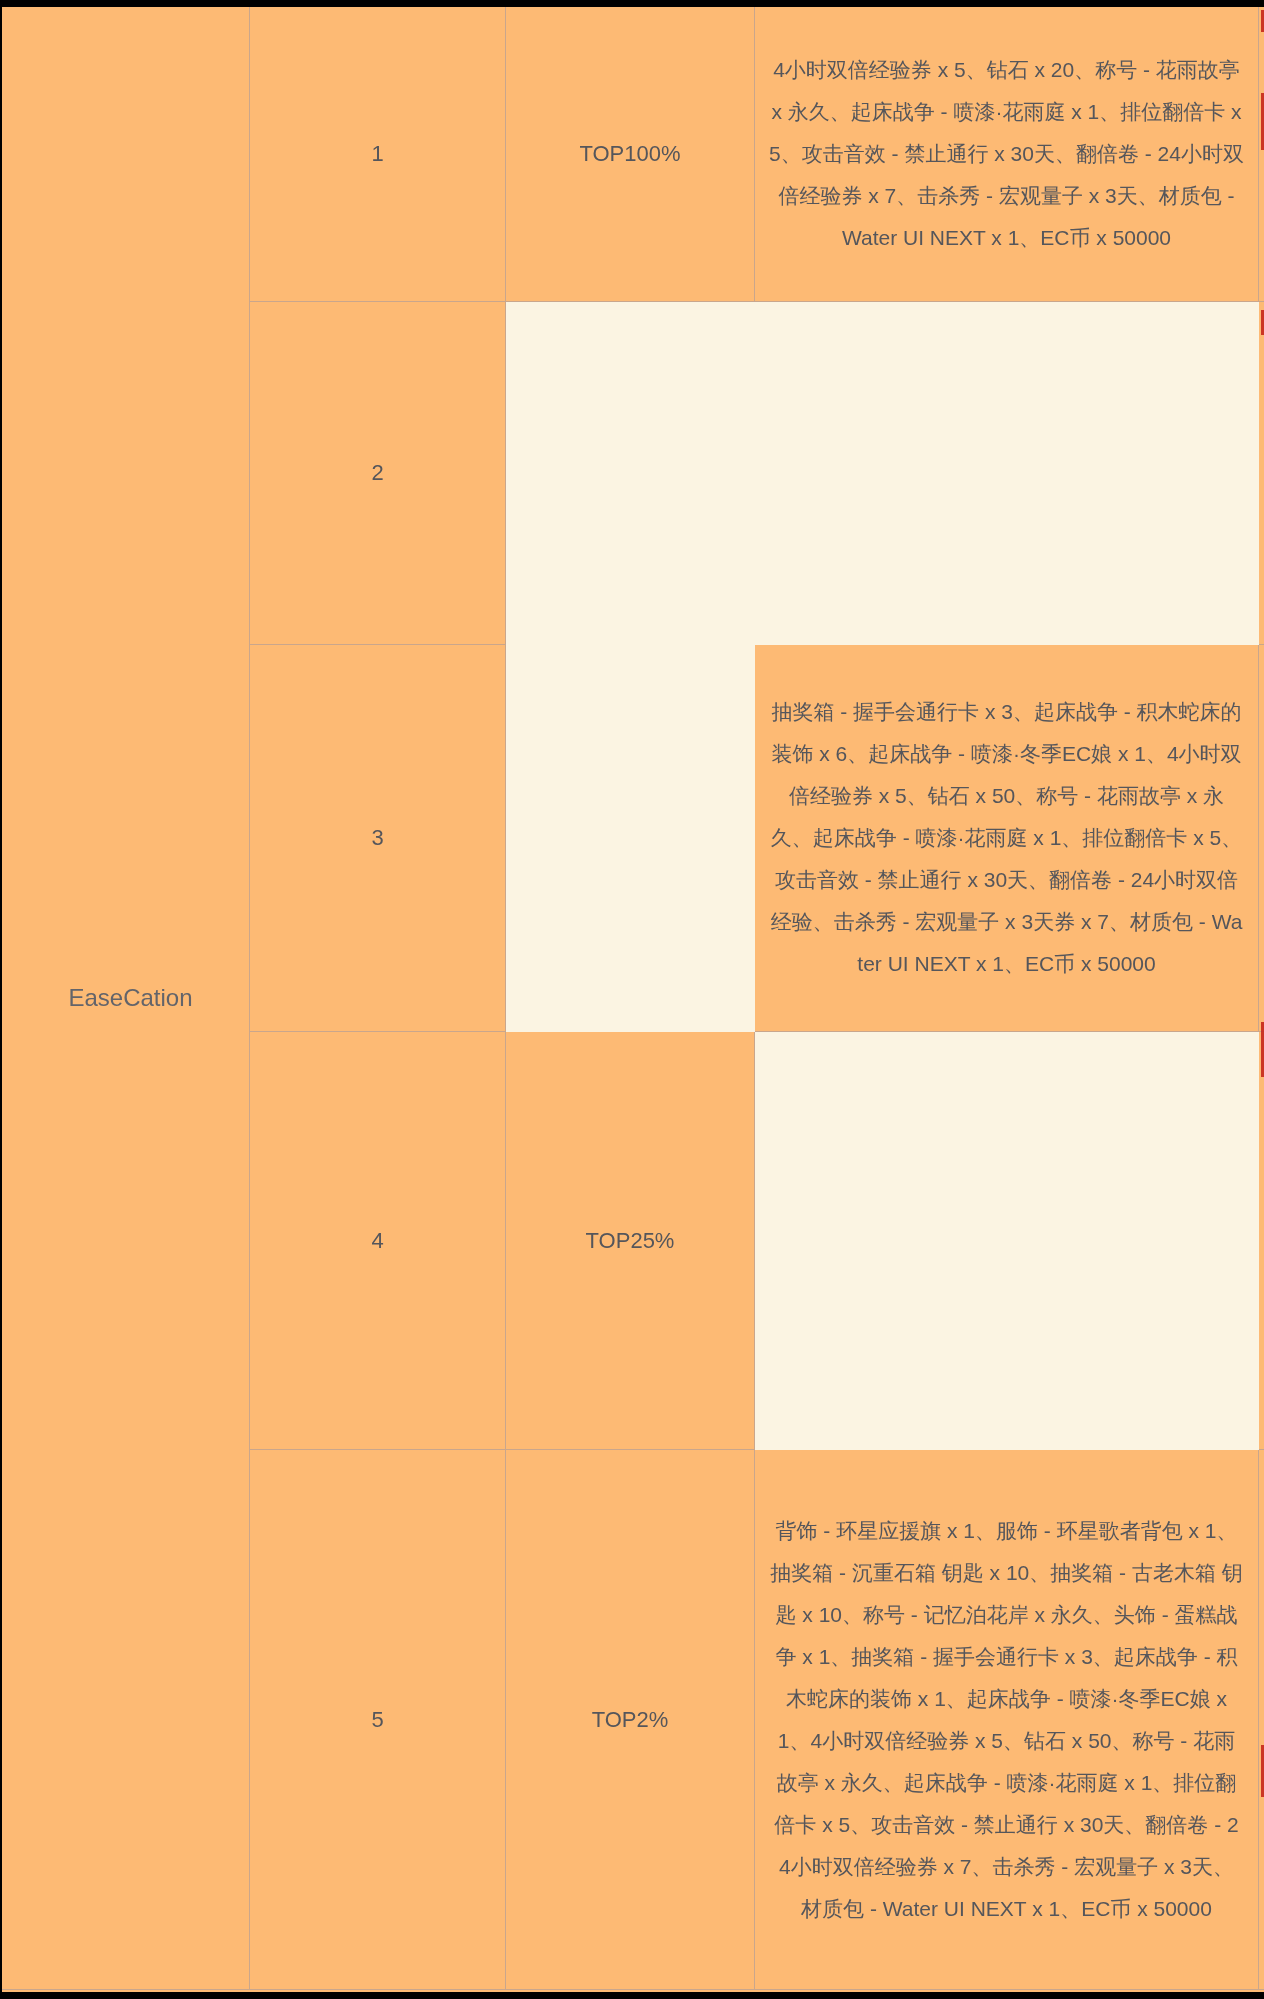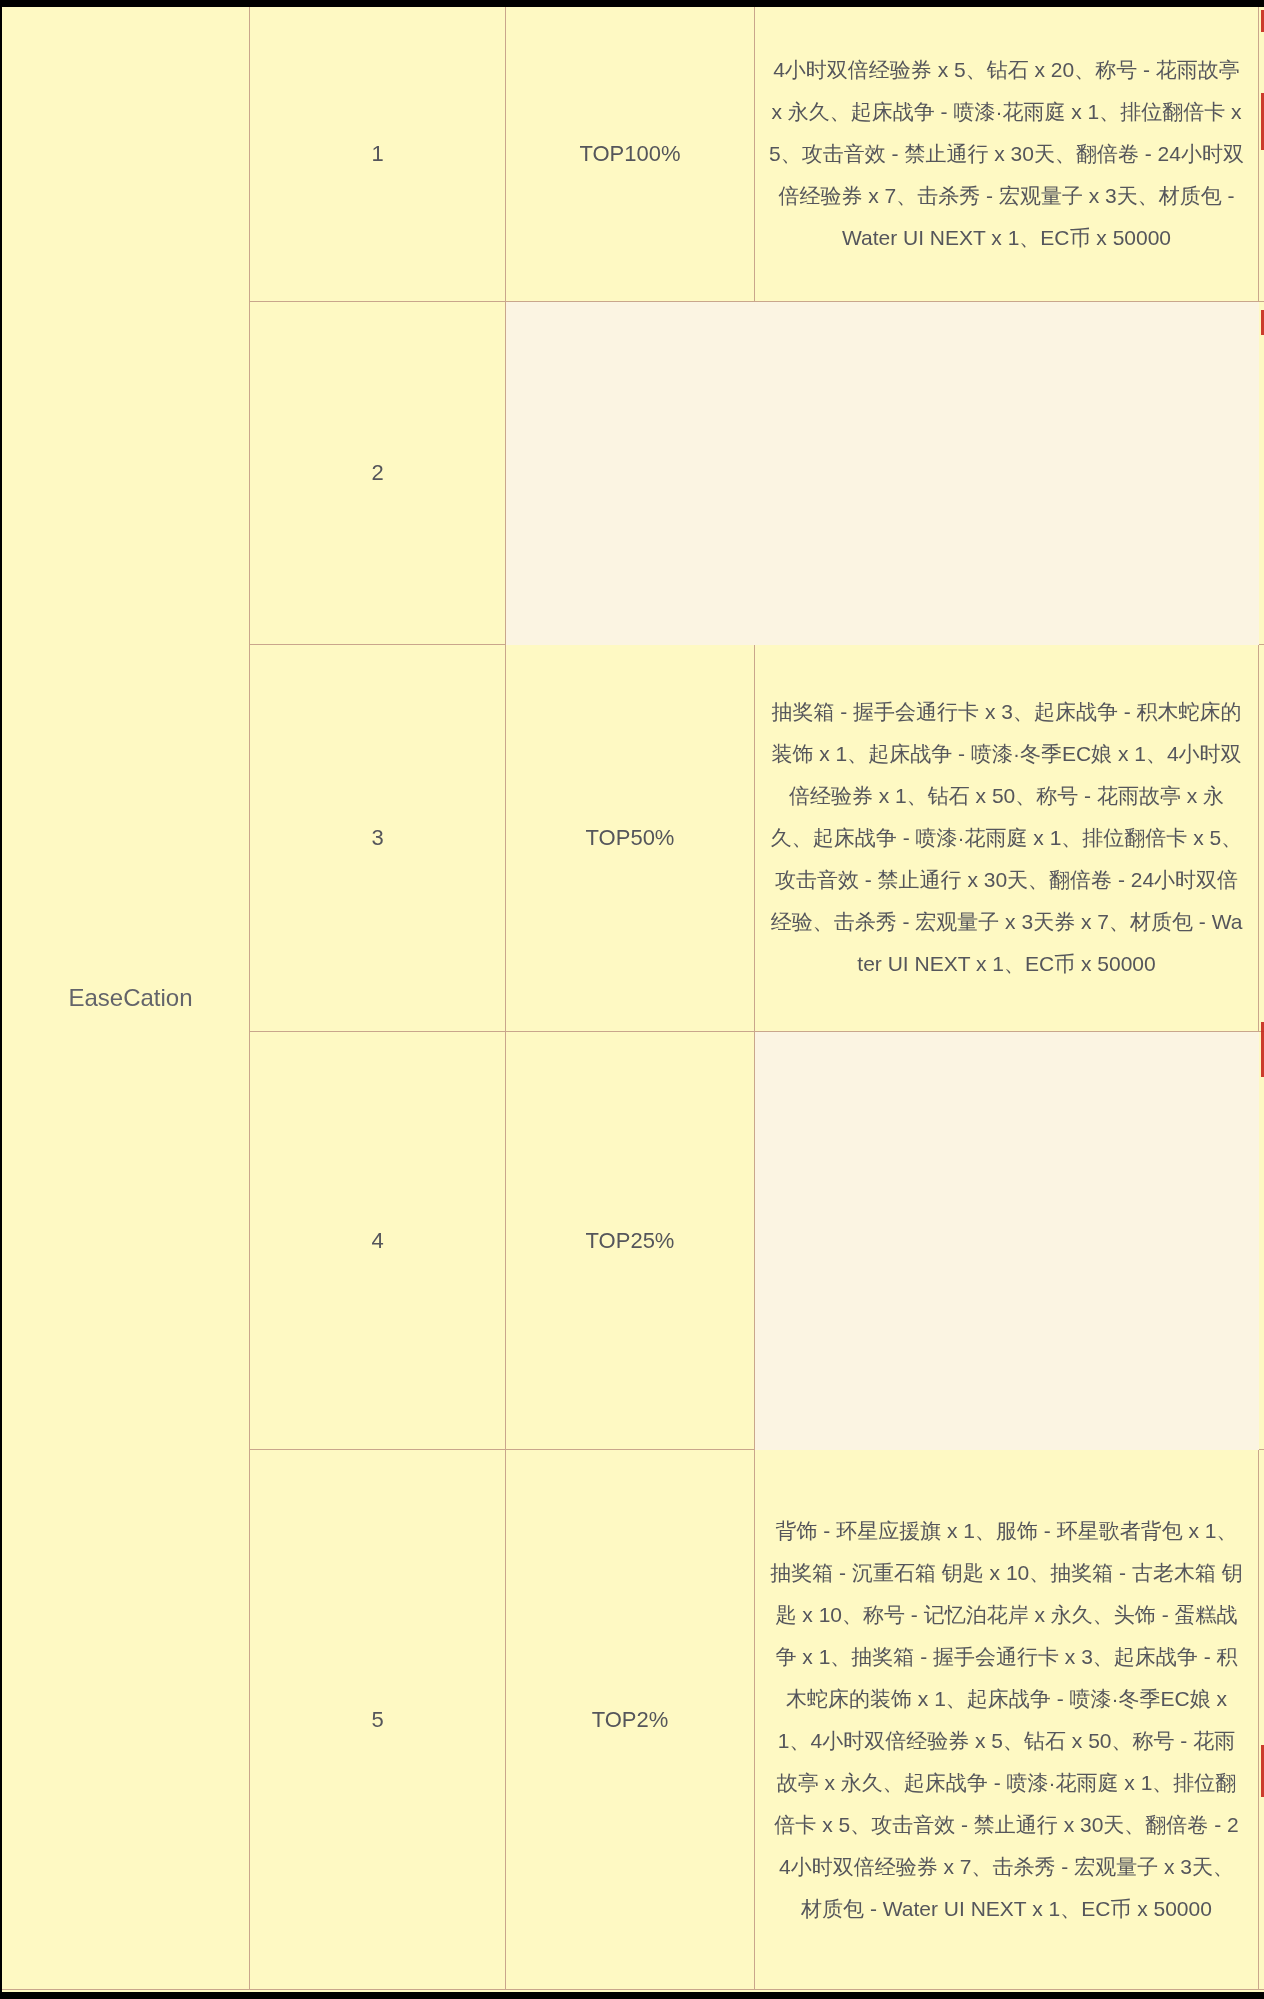--- a/index.html
+++ b/index.html
@@ -9,21 +9,21 @@
   }
   .sheet{
     position:absolute;left:2px;top:7px;width:1262px;height:1985px;
     background:#fbf4e2;
     display:grid;
     grid-template-columns:248px 256px 249px 504px 5px;
     grid-template-rows:295px 343px 387px 418px 540px 2px;
   }
   .cell{
     box-sizing:border-box;display:flex;align-items:center;justify-content:center;
-    text-align:center;color:#55565b;overflow:hidden;background:#fef9c3;
+    text-align:center;color:#55565b;overflow:hidden;background:#fdba74;
   }
   .br{border-right:1px solid #c9a68c;}
   .bb{border-bottom:1px solid #c9a68c;}
   .group-cell{grid-column:1;grid-row:1/6;font-size:24px;color:#63646a;padding-left:10px;}
   .rank-cell{grid-column:2;font-size:22px;}
   .tier-cell{grid-column:3;font-size:22px;}
   .rewards-cell{
     grid-column:4;font-size:21px;line-height:42px;padding:0 14px;
     word-break:break-all;
   }
@@ -42,22 +42,21 @@
 
     <div class="cell rank-cell br bb gr1">1</div>
     <div class="cell tier-cell br bb gr1">TOP100%</div>
     <div class="cell rewards-cell br bb gr1">4小时双倍经验券 x 5、钻石 x 20、称号 - 花雨故亭 x 永久、起床战争 - 喷漆·花雨庭 x 1、排位翻倍卡 x 5、攻击音效 - 禁止通行 x 30天、翻倍卷 - 24小时双倍经验券 x 7、击杀秀 - 宏观量子 x 3天、材质包 - Water UI NEXT x 1、EC币 x 50000</div>
     <div class="cell sliver-cell bb gr1"></div>
 
     <div class="cell rank-cell br bb gr2">2</div>
     <div class="cell sliver-cell bb gr2"></div>
 
     <div class="cell rank-cell br bb gr3">3</div>
-    <div class="cell tier-cell br bb gr3">TOP50%</div>
-    <div class="cell rewards-cell br bb gr3">抽奖箱 - 握手会通行卡 x 3、起床战争 - 积木蛇床的装饰 x 1、起床战争 - 喷漆·冬季EC娘 x 1、4小时双倍经验券 x 1、钻石 x 50、称号 - 花雨故亭 x 永久、起床战争 - 喷漆·花雨庭 x 1、排位翻倍卡 x 5、攻击音效 - 禁止通行 x 30天、翻倍卷 - 24小时双倍经验、击杀秀 - 宏观量子 x 3天券 x 7、材质包 - Water UI NEXT x 1、EC币 x 50000</div>
+    <div class="cell rewards-cell br bb gr3">抽奖箱 - 握手会通行卡 x 3、起床战争 - 积木蛇床的装饰 x 6、起床战争 - 喷漆·冬季EC娘 x 1、4小时双倍经验券 x 5、钻石 x 50、称号 - 花雨故亭 x 永久、起床战争 - 喷漆·花雨庭 x 1、排位翻倍卡 x 5、攻击音效 - 禁止通行 x 30天、翻倍卷 - 24小时双倍经验、击杀秀 - 宏观量子 x 3天券 x 7、材质包 - Water UI NEXT x 1、EC币 x 50000</div>
     <div class="cell sliver-cell bb gr3"></div>
 
     <div class="cell rank-cell br bb gr4">4</div>
     <div class="cell tier-cell br bb gr4">TOP25%</div>
     <div class="cell sliver-cell bb gr4"></div>
 
     <div class="cell rank-cell br bb gr5">5</div>
     <div class="cell tier-cell br bb gr5">TOP2%</div>
     <div class="cell rewards-cell br bb gr5">背饰 - 环星应援旗 x 1、服饰 - 环星歌者背包 x 1、抽奖箱 - 沉重石箱 钥匙 x 10、抽奖箱 - 古老木箱 钥匙 x 10、称号 - 记忆泊花岸 x 永久、头饰 - 蛋糕战争 x 1、抽奖箱 - 握手会通行卡 x 3、起床战争 - 积木蛇床的装饰 x 1、起床战争 - 喷漆·冬季EC娘 x 1、4小时双倍经验券 x 5、钻石 x 50、称号 - 花雨故亭 x 永久、起床战争 - 喷漆·花雨庭 x 1、排位翻倍卡 x 5、攻击音效 - 禁止通行 x 30天、翻倍卷 - 24小时双倍经验券 x 7、击杀秀 - 宏观量子 x 3天、材质包 - Water UI NEXT x 1、EC币 x 50000</div>
     <div class="cell sliver-cell bb gr5"></div>

